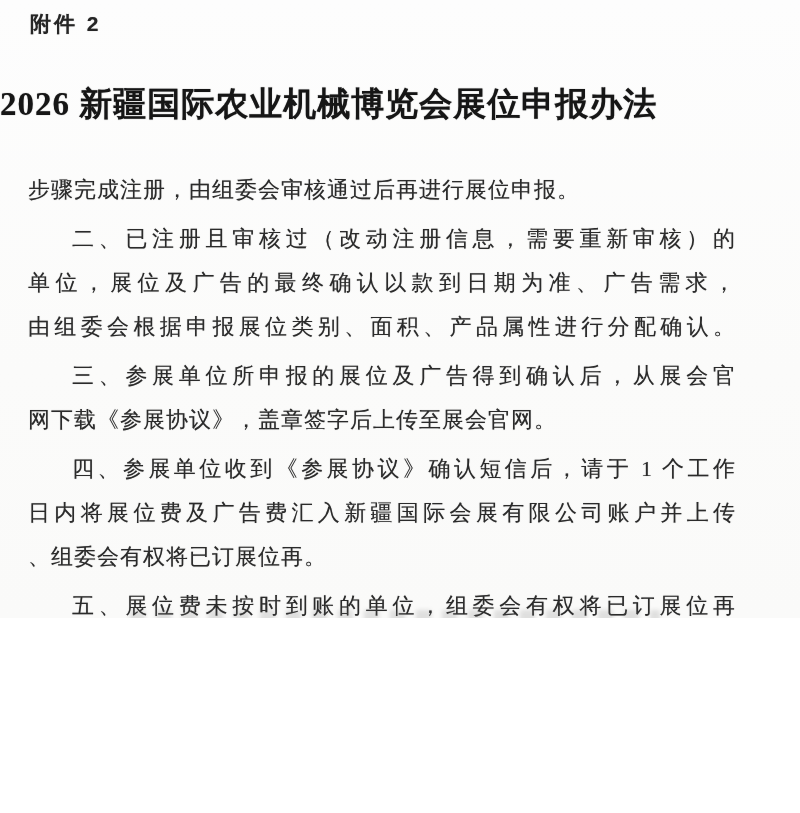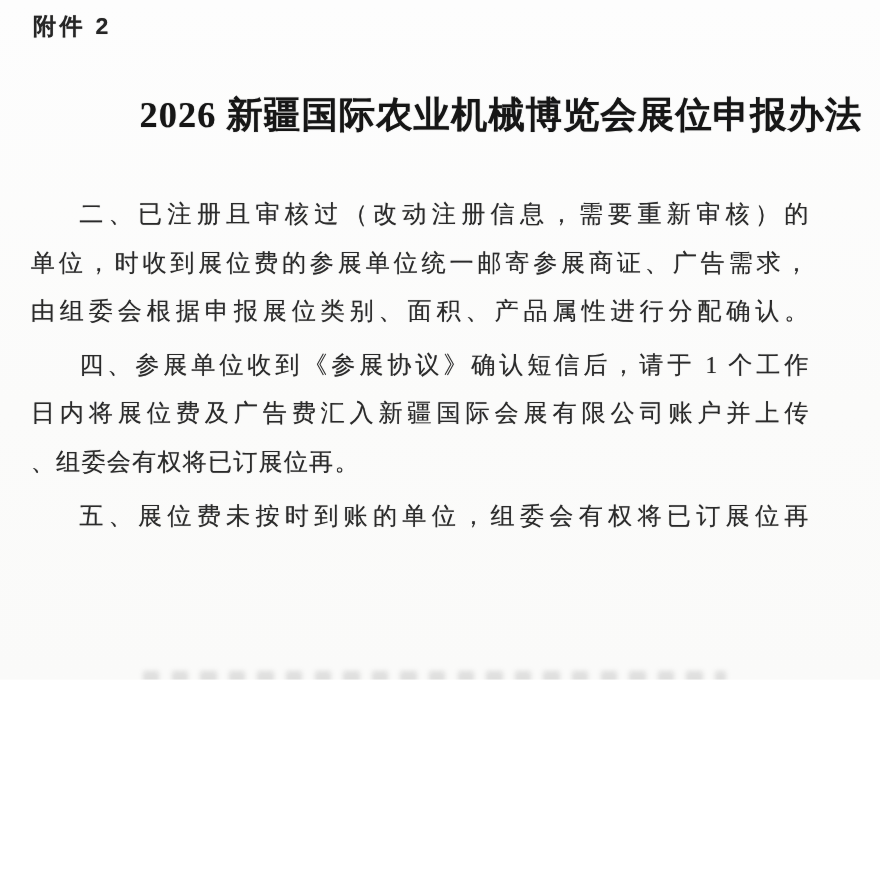--- a/index.html
+++ b/index.html
@@ -25,21 +25,21 @@
     color: #262626;
     letter-spacing: 3px;
     text-shadow: 0 0 0.8px rgba(40,40,40,0.55);
   }
   .title {
     position: absolute;
     top: 82px;
     left: 0;
     right: 16px;
     margin: 0;
-    text-align: right;
+    text-align: left;
     font-family: "Liberation Serif", "DejaVu Serif", serif;
     font-weight: bold;
     font-size: 33px;
     color: #161616;
     letter-spacing: 1px;
     text-shadow: 0 0 1px rgba(20,20,20,0.55);
   }
   .doc-body {
     position: absolute;
     top: 168px;
@@ -79,28 +79,33 @@
 
 <div class="page">
 
   <div class="attachment">附件 2</div>
 
   <h1 class="title">2026 新疆国际农业机械博览会展位申报办法</h1>
 
   <div class="doc-body">
 
     <div class="para">
+      <div class="line">步骤完成注册，由组委会审核通过后再进行展位申报。</div>
     </div>
 
     <div class="para">
       <div class="line j indent">二、已注册且审核过（改动注册信息，需要重新审核）的</div>
-      <div class="line j">单位，时收到展位费的参展单位统一邮寄参展商证、广告需求，</div>
+      <div class="line j">单位，展位及广告的最终确认以款到日期为准、广告需求，</div>
       <div class="line j">由组委会根据申报展位类别、面积、产品属性进行分配确认。</div>
     </div>
 
+    <div class="para">
+      <div class="line j indent">三、参展单位所申报的展位及广告得到确认后，从展会官</div>
+      <div class="line">网下载《参展协议》，盖章签字后上传至展会官网。</div>
+    </div>
 
     <div class="para">
       <div class="line j indent">四、参展单位收到《参展协议》确认短信后，请于 1 个工作</div>
       <div class="line j">日内将展位费及广告费汇入新疆国际会展有限公司账户并上传</div>
       <div class="line">、组委会有权将已订展位再。</div>
     </div>
 
     <div class="para">
       <div class="line j indent">五、展位费未按时到账的单位，组委会有权将已订展位再</div>
     </div>

